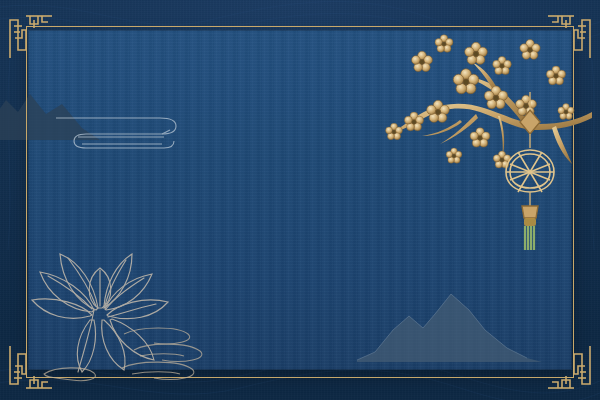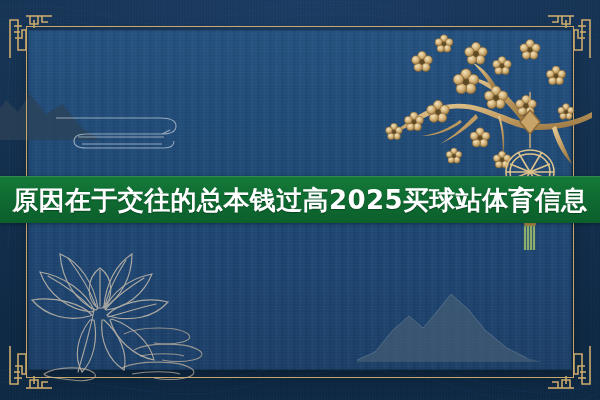--- a/index.html
+++ b/index.html
@@ -421,17 +421,14 @@
       <path d="M38 100 L38 114"></path>
       <path d="M30 114 L46 114 L44 126 L32 126 Z" fill="#c9a469" stroke="#8c6a36"></path>
     </g>
 
     <g>
       <rect x="32" y="126" width="12" height="8" rx="2" fill="#b8923f" opacity="0.9"></rect>
       <path d="M33 134 L33 158 M36 134 L36 158 M39 134 L39 158 M42 134 L42 158" stroke="#9fbf6a" stroke-width="2.2" opacity="0.85"></path>
     </g>
   </svg>
 
-  <div class="title-band">
-    <span class="title-text">原因在于交往的总本钱过高2025买球站体育信息</span>
-  </div>
 
 </div>
 
 </body></html>

